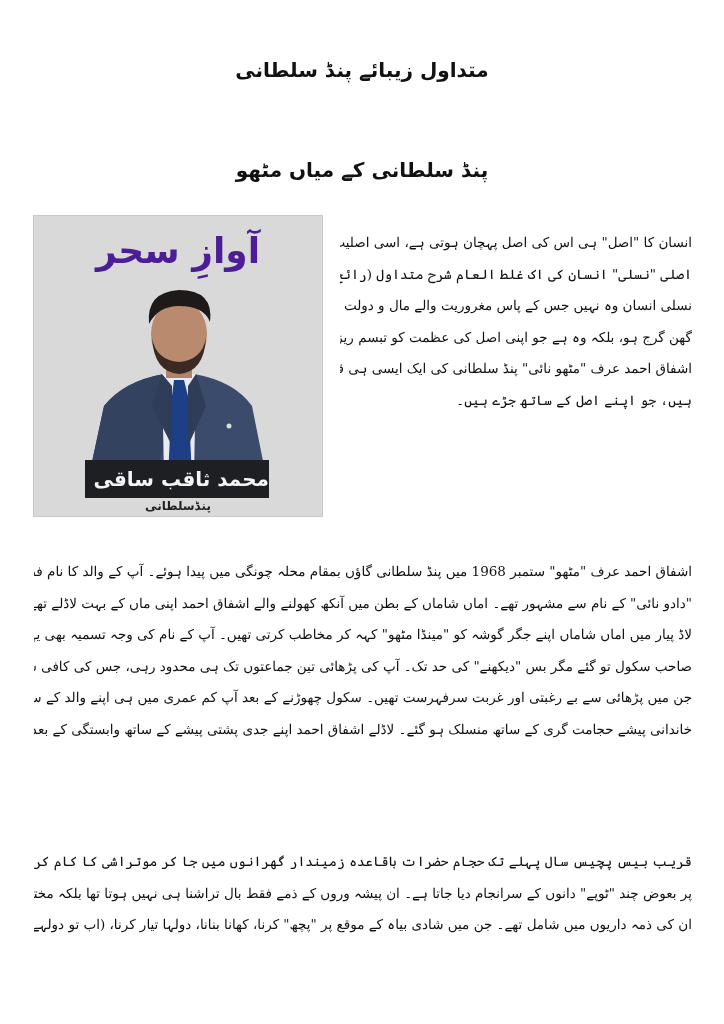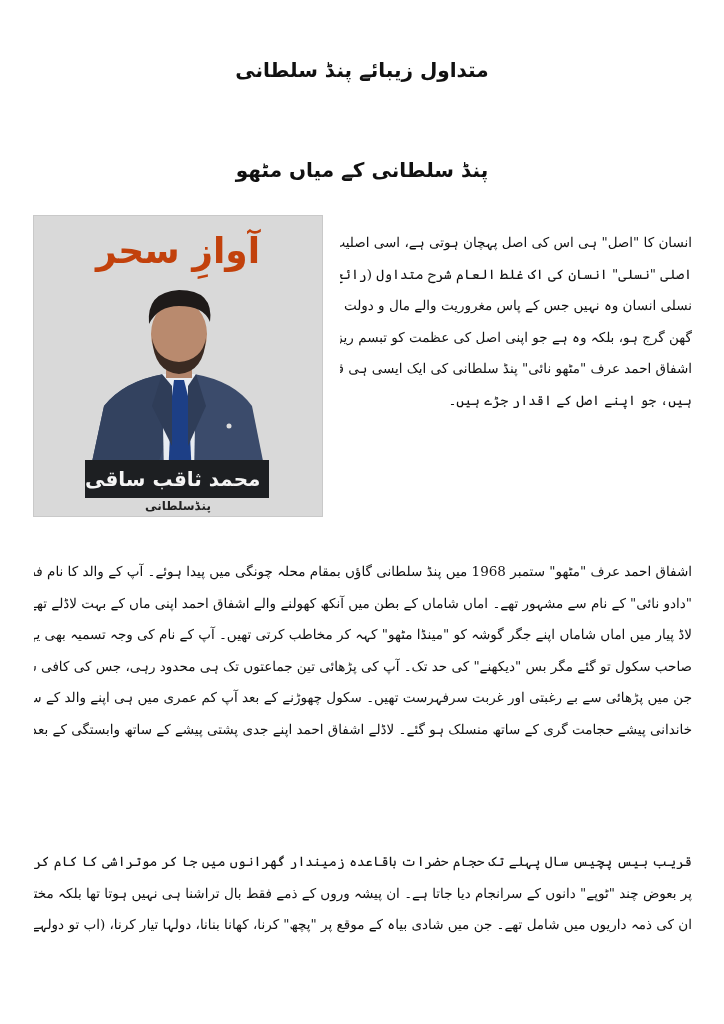--- a/index.html
+++ b/index.html
@@ -14,27 +14,27 @@
     }
     #series-title { top: 58px; }
     #article-title { top: 150px; margin-top: 8px; }
 
     .author-card {
       position: absolute; left: 33px; top: 215px; width: 288px; height: 300px;
       background: #d9d9d9; border: 1px solid #c9c9c9; overflow: hidden;
     }
     .brand {
       position: absolute; top: 14px; left: 0; width: 100%; text-align: center;
-      direction: rtl; font-size: 36px; font-weight: bold; color: #c2410c;
+      direction: rtl; font-size: 36px; font-weight: bold; color: #4c1d95;
       font-family: "DejaVu Sans", sans-serif;
     }
     .portrait { position: absolute; left: 0; top: 60px; width: 288px; height: 200px; }
     .name-plate {
       position: absolute; left: 123px; top: 244px; width: 184px; height: 38px;
-      background: #1d1f22; color: #f4f4f4; direction: rtl; text-align: left;
+      background: #1d1f22; color: #f4f4f4; direction: rtl; text-align: right;
       font-size: 20px; font-weight: bold; line-height: 38px;
       font-family: "DejaVu Sans", sans-serif;
       transform: translateX(-72px);
     }
     .location {
       position: absolute; top: 283px; left: 0; width: 100%; text-align: center;
       direction: rtl; font-size: 12px; font-weight: bold; color: #222;
       font-family: "DejaVu Sans", sans-serif;
     }
 
@@ -83,21 +83,21 @@
   <div class="name-plate">محمد ثاقب ساقی</div>
   <div class="location">پنڈسلطانی</div>
 </div>
 
 <div class="para justify" id="intro">
   <div class="line">انسان کا "اصل" ہی اس کی اصل پہچان ہوتی ہے، اسی اصلیت</div>
   <div class="line">اصلی "نسلی" انسان کی اک غلط العام شرح متداول (رائج) ہے،</div>
   <div class="line">نسلی انسان وہ نہیں جس کے پاس مغروریت والے مال و دولت کی</div>
   <div class="line">گھن گرج ہو، بلکہ وہ ہے جو اپنی اصل کی عظمت کو تبسم ریزی کے ساتھ</div>
   <div class="line">اشفاق احمد عرف "مٹھو نائی" پنڈ سلطانی کی ایک ایسی ہی قابلِ قدر شخصیت</div>
-  <div class="line last">ہیں، جو اپنے اصل کے اقدار جڑے ہیں۔</div>
+  <div class="line last">ہیں، جو اپنے اصل کے ساتھ جڑے ہیں۔</div>
 </div>
 
 <div class="para justify" id="bio">
   <div class="line">اشفاق احمد عرف "مٹھو" ستمبر 1968 میں پنڈ سلطانی گاؤں بمقام محلہ چونگی میں پیدا ہوئے۔ آپ کے والد کا نام فضل داد تھا جو</div>
   <div class="line">"دادو نائی" کے نام سے مشہور تھے۔ اماں شاماں کے بطن میں آنکھ کھولنے والے اشفاق احمد اپنی ماں کے بہت لاڈلے تھے۔ اسی</div>
   <div class="line">لاڈ پیار میں اماں شاماں اپنے جگر گوشہ کو "مینڈا مٹھو" کہہ کر مخاطب کرتی تھیں۔ آپ کے نام کی وجہ تسمیہ بھی یہی ہے۔ اشفاق احمد</div>
   <div class="line">صاحب سکول تو گئے مگر بس "دیکھنے" کی حد تک۔ آپ کی پڑھائی تین جماعتوں تک ہی محدود رہی، جس کی کافی ساری وجوہات تھیں؛</div>
   <div class="line">جن میں پڑھائی سے بے رغبتی اور غربت سرفہرست تھیں۔ سکول چھوڑنے کے بعد آپ کم عمری میں ہی اپنے والد کے سنگ اپنے</div>
   <div class="line">خاندانی پیشے حجامت گری کے ساتھ منسلک ہو گئے۔ لاڈلے اشفاق احمد اپنے جدی پشتی پیشے کے ساتھ وابستگی کے بعد "مٹھو نائی"</div>
 </div>

